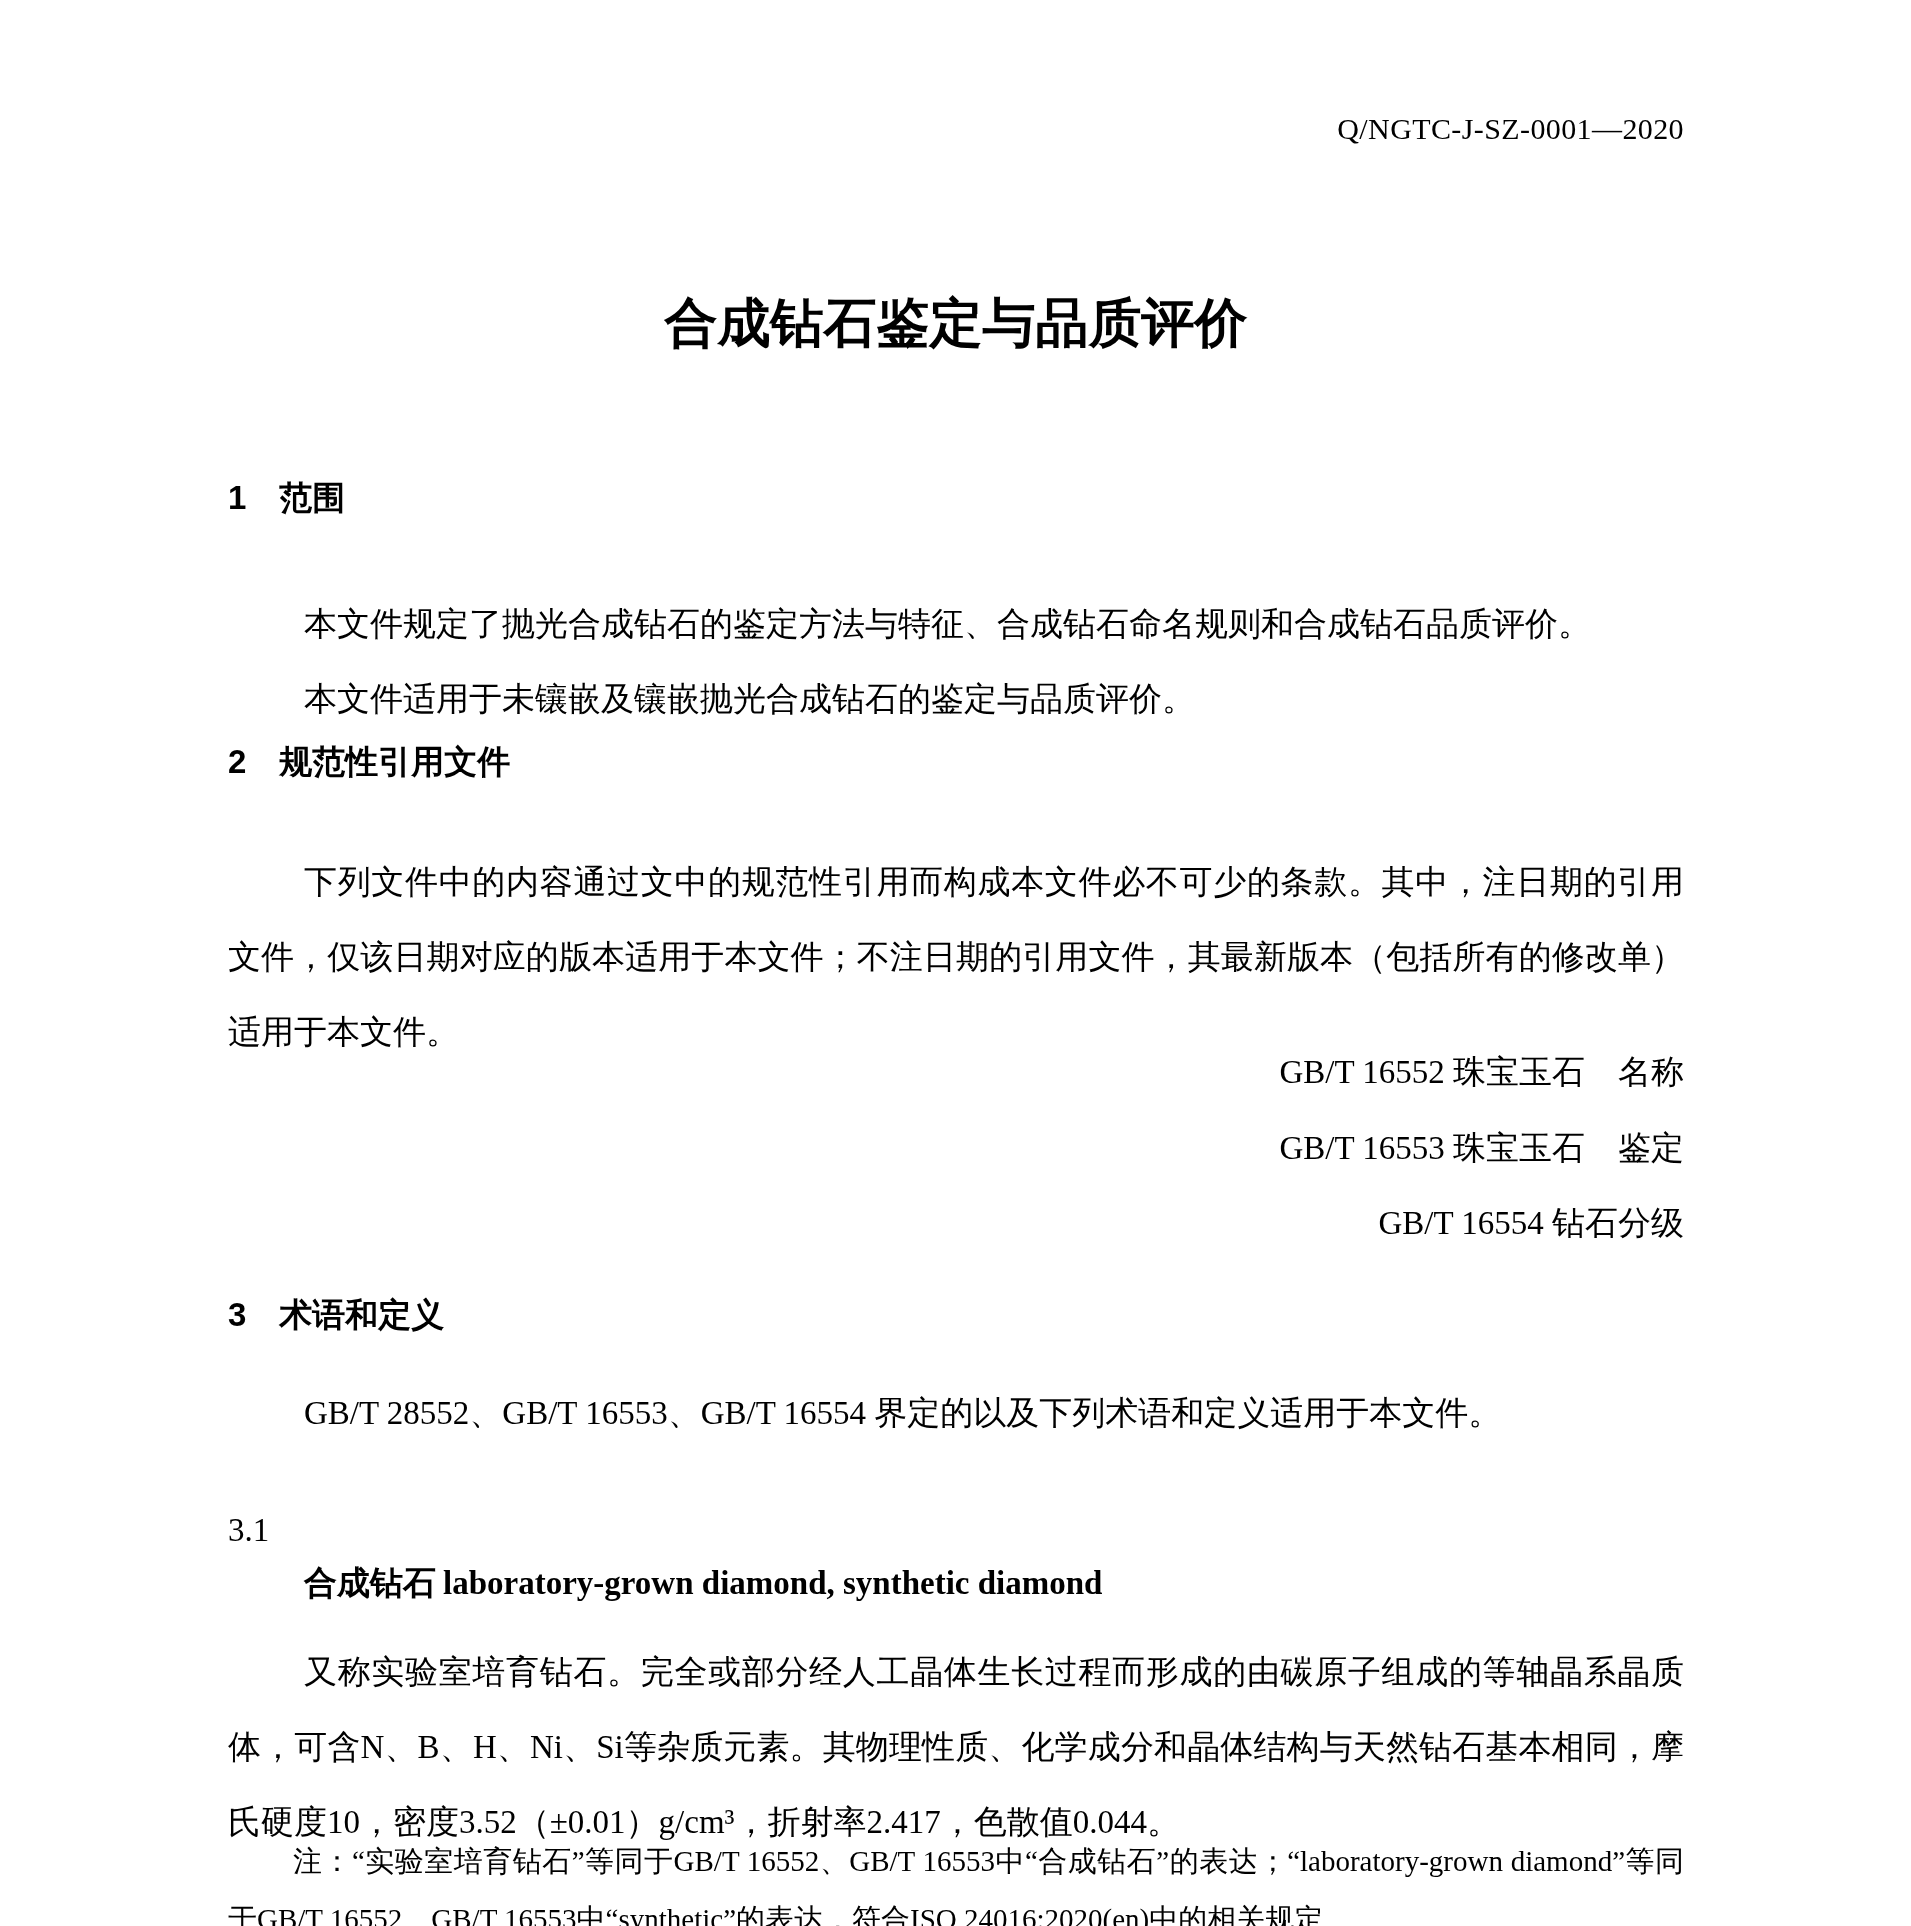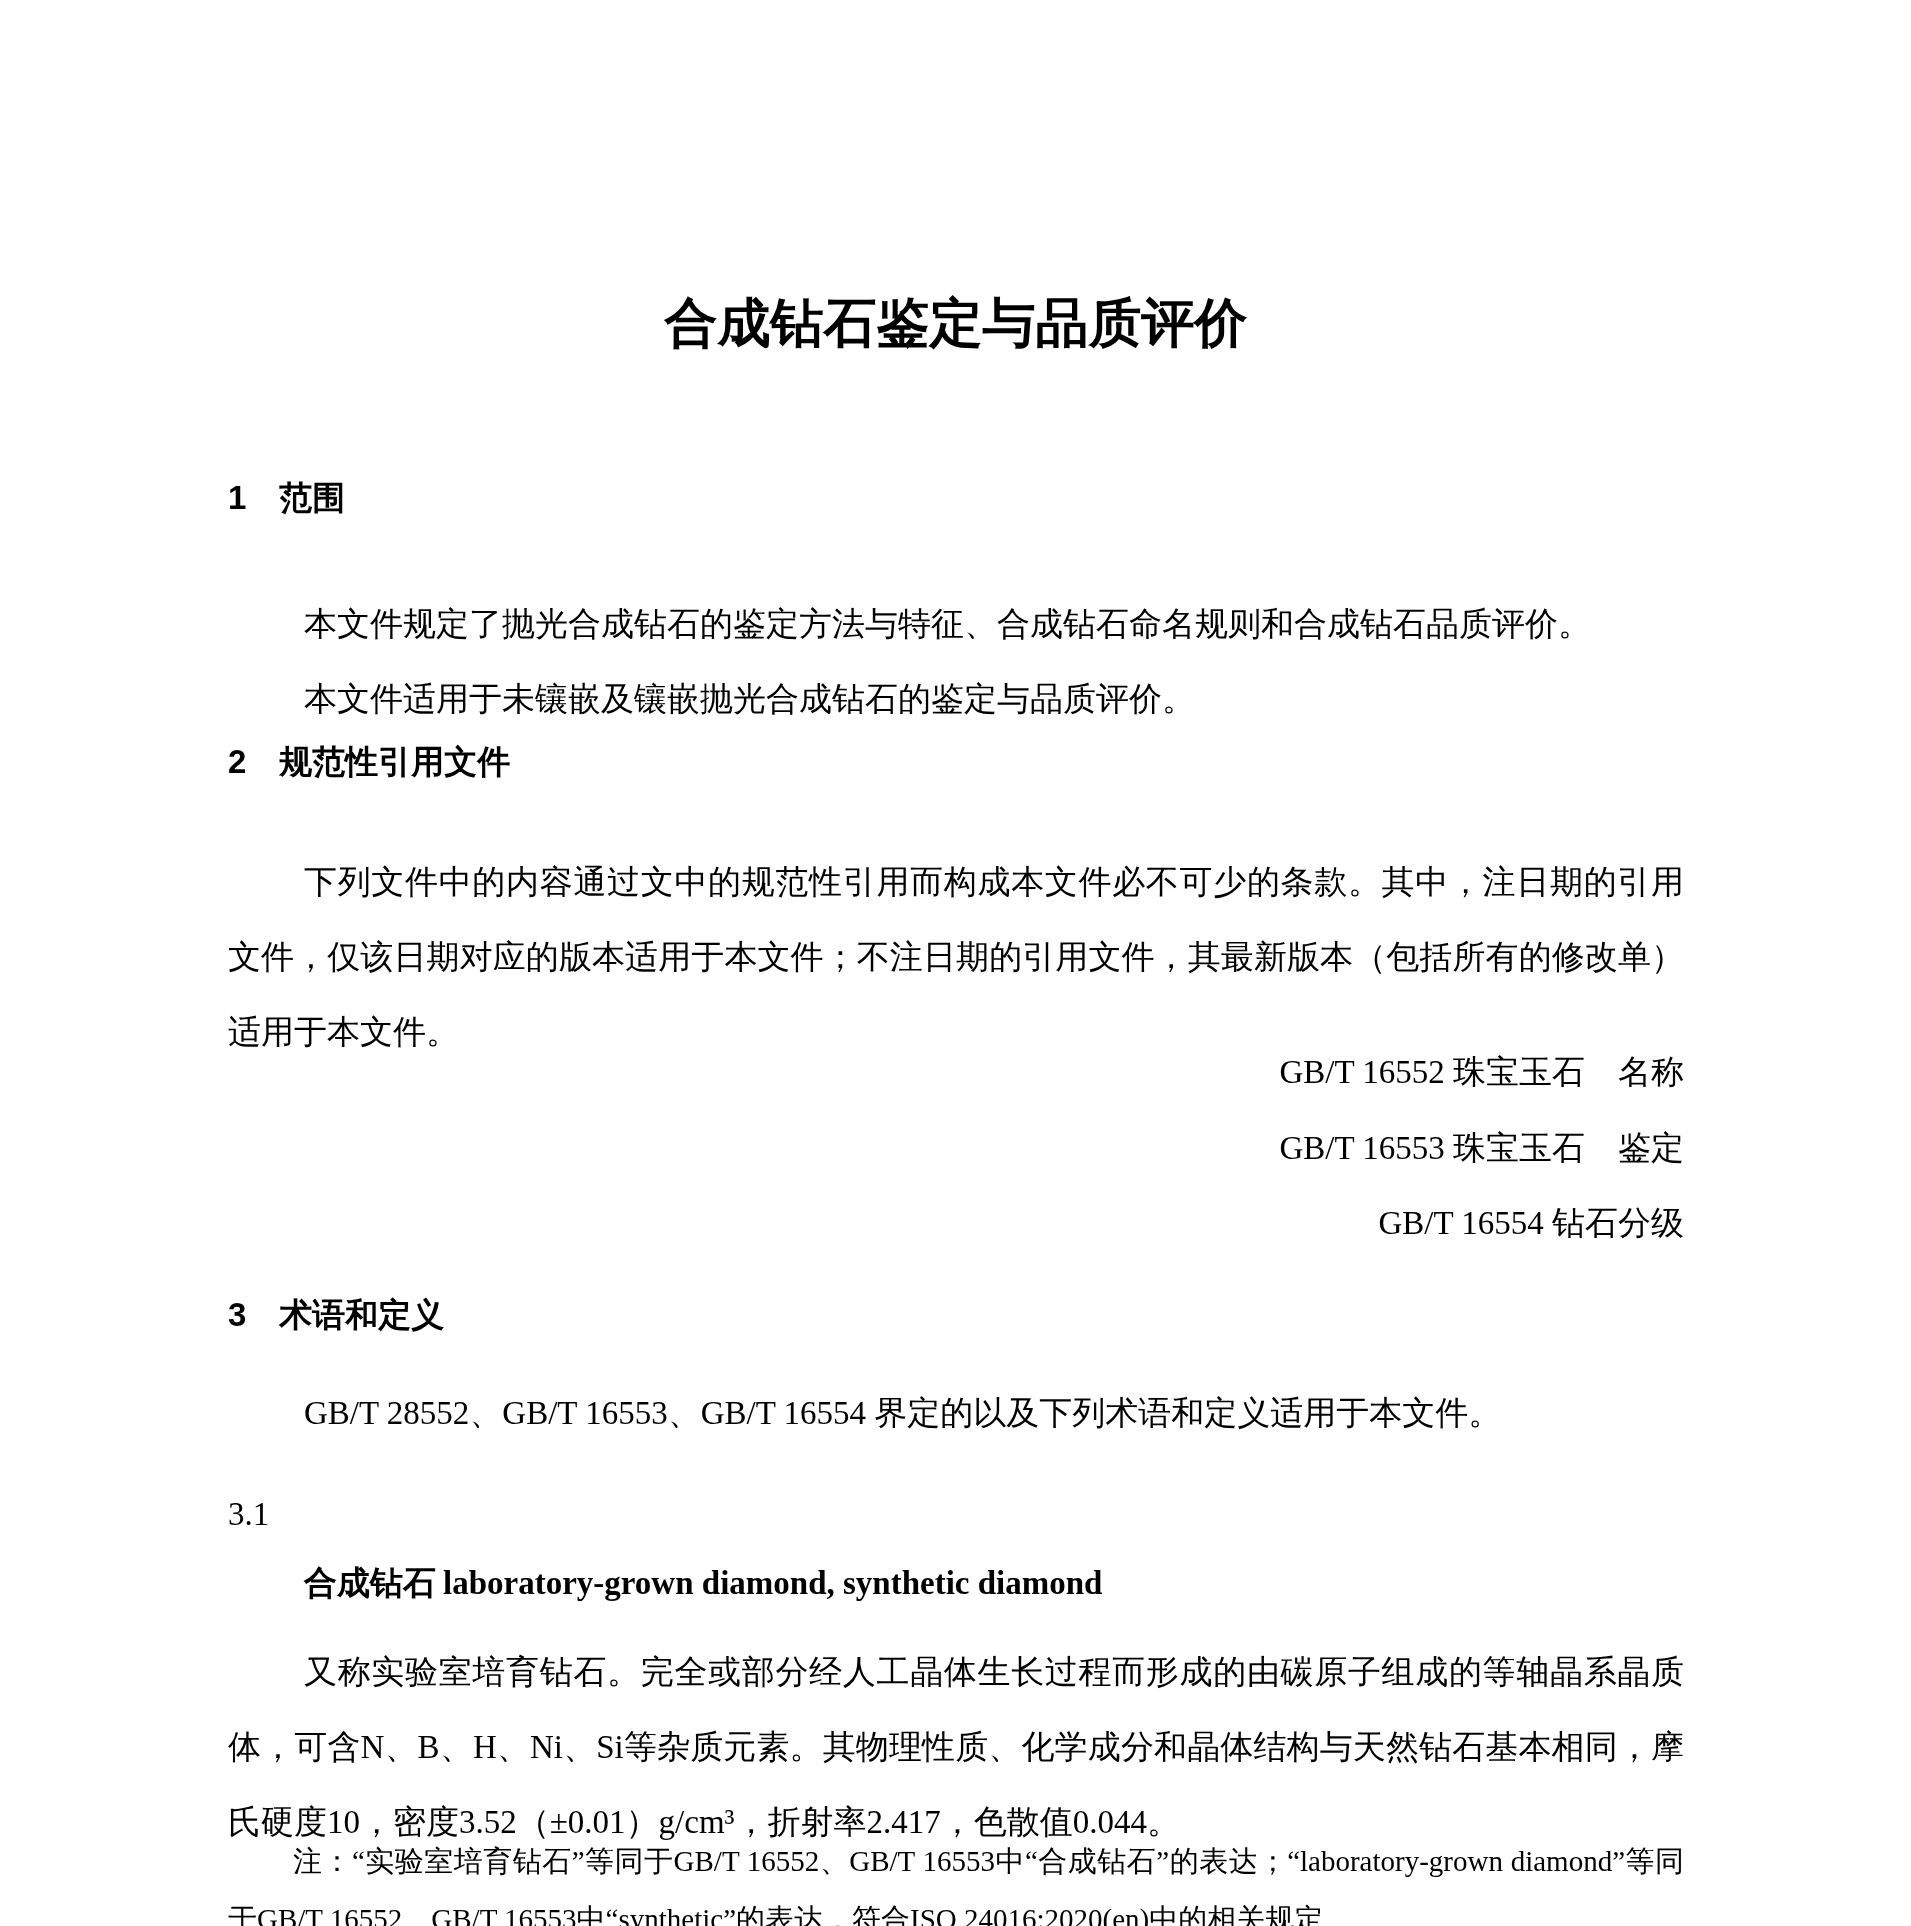--- a/index.html
+++ b/index.html
@@ -49,20 +49,21 @@
     text-indent: 76px;
   }
   .ref-line {
     text-align: right;
     white-space: pre;
   }
   .term-number {
     font-size: 33px;
     line-height: 42px;
     white-space: pre;
+    margin-top: 16px;
   }
   .term-line {
     font-size: 33px;
     line-height: 75px;
     text-indent: 76px;
     text-align: left;
   }
   .term-zh {
     font-family: Liberation Mono, monospace;
     font-weight: 700;
@@ -77,20 +78,21 @@
     line-height: 58px;
     text-align: justify;
     text-indent: 65px;
   }
 </style>
 </head>
 <body>
 
 <div class="page">
 
+  <div class="block header-code" style="top:109px">Q/NGTC-J-SZ-0001—2020</div>
 
   <h1 class="block doc-title" style="top:290px">合成钻石鉴定与品质评价</h1>
 
   <h2 class="block clause-heading" style="top:477px">1　范围</h2>
   <p class="block body-para" style="top:587px">本文件规定了抛光合成钻石的鉴定方法与特征、合成钻石命名规则和合成钻石品质评价。</p>
   <p class="block body-para" style="top:662px">本文件适用于未镶嵌及镶嵌抛光合成钻石的鉴定与品质评价。</p>
 
   <h2 class="block clause-heading" style="top:741px">2　规范性引用文件</h2>
   <p class="block body-para" style="top:845px">下列文件中的内容通过文中的规范性引用而构成本文件必不可少的条款。其中，注日期的引用文件，仅该日期对应的版本适用于本文件；不注日期的引用文件，其最新版本（包括所有的修改单）适用于本文件。</p>
   <p class="block body-para ref-line" style="top:1035px">GB/T 16552 珠宝玉石　名称</p>

